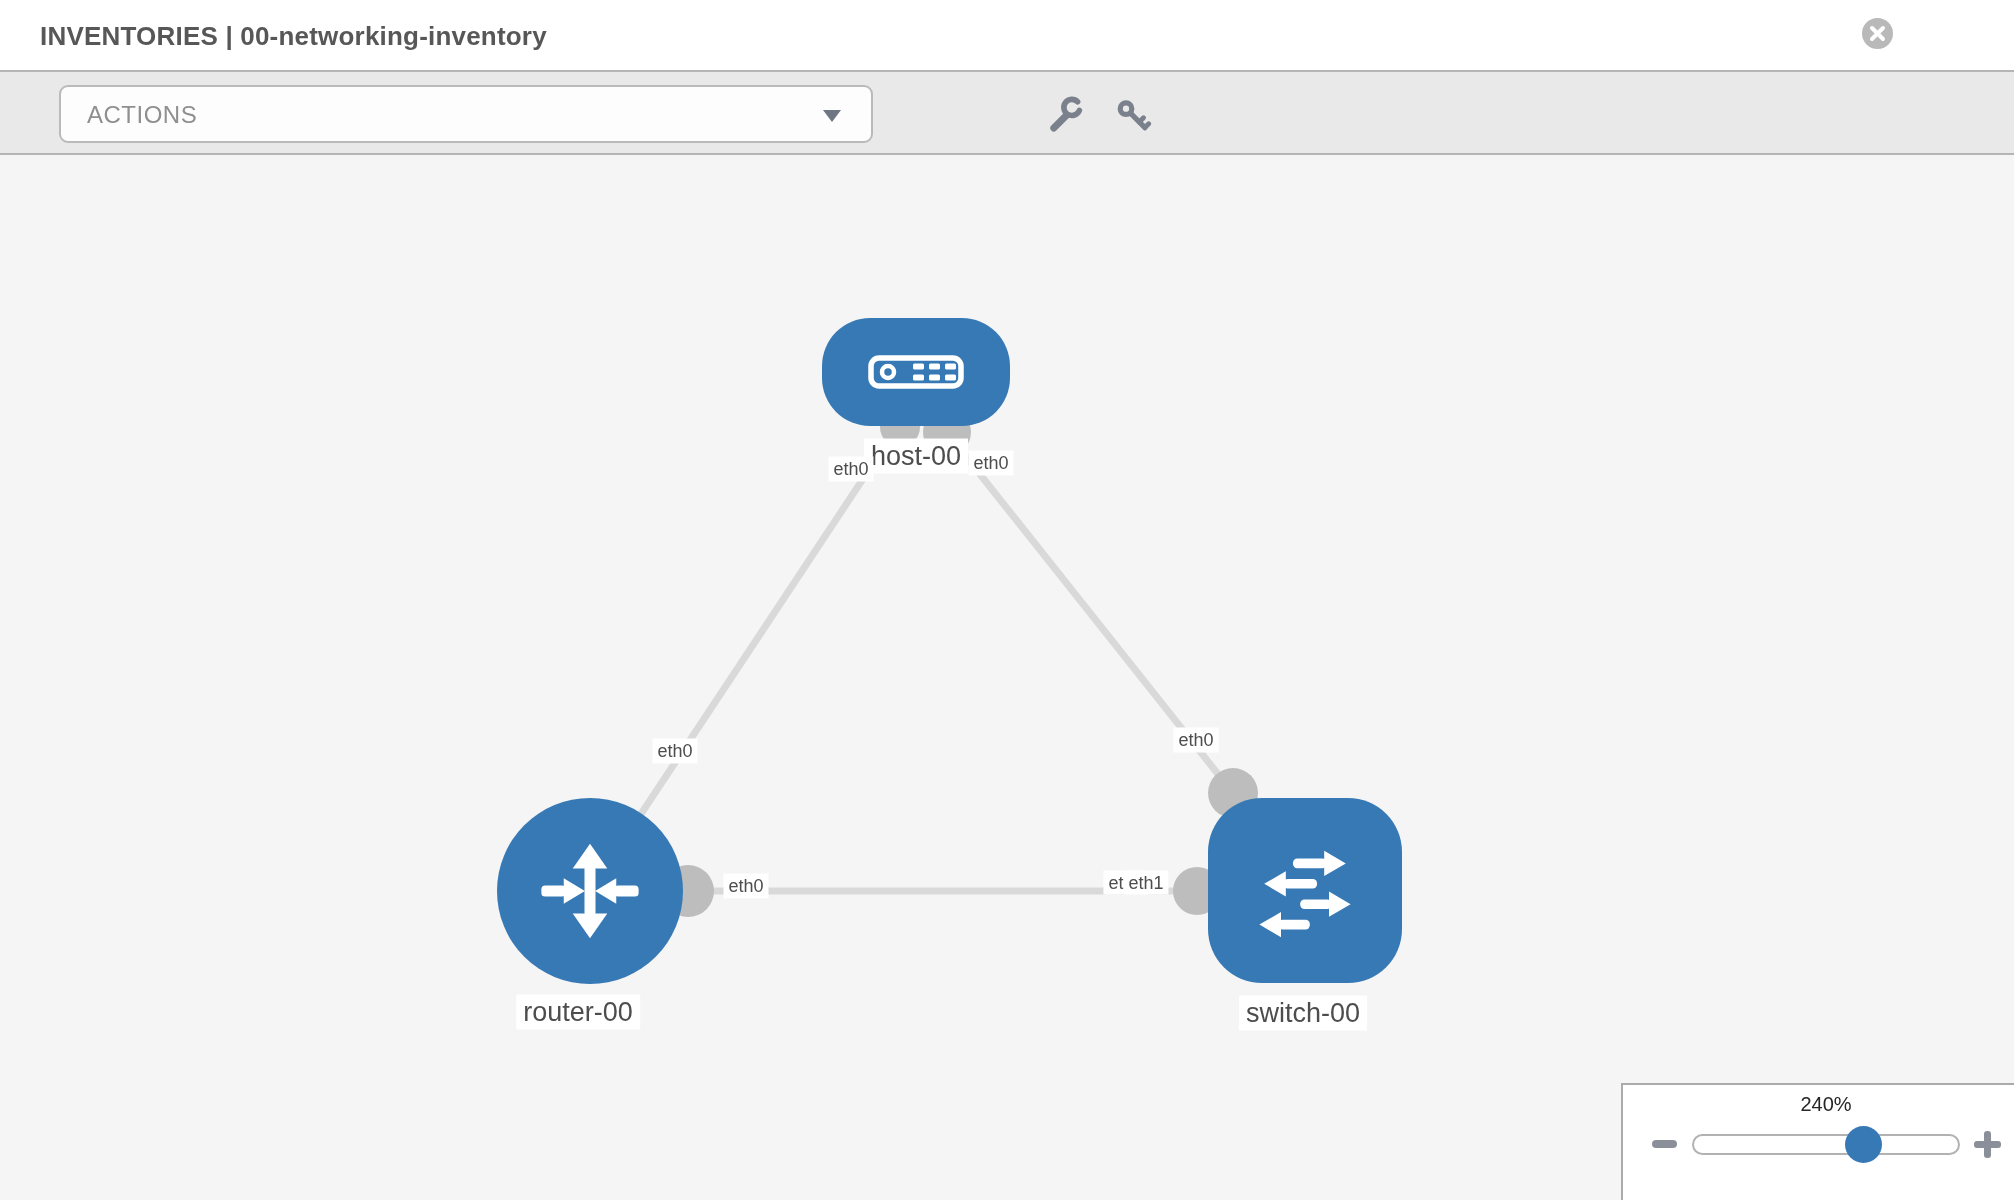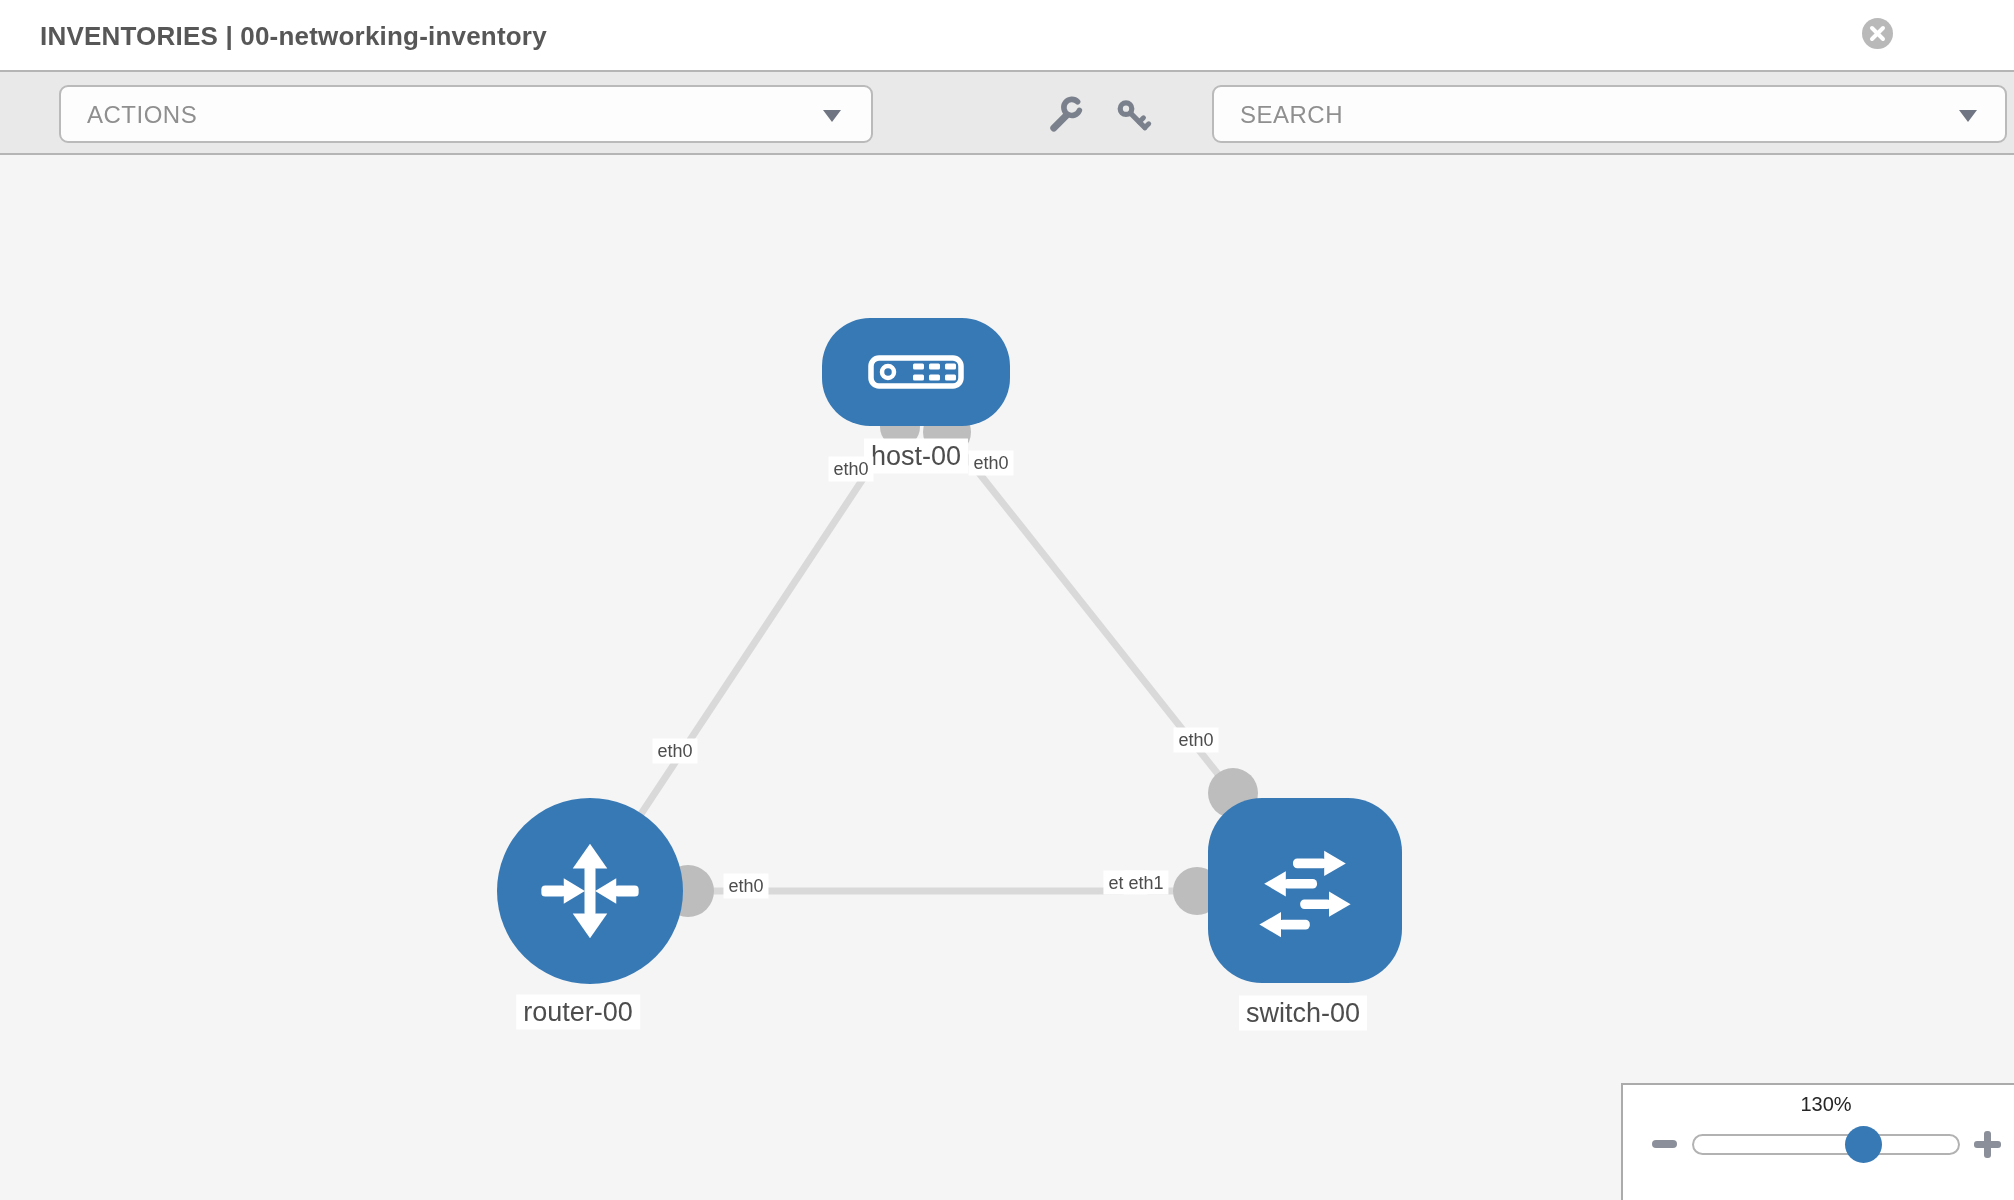--- a/index.html
+++ b/index.html
@@ -93,24 +93,20 @@
     </button>
     <button class="tool-icon key">
       <svg width="42" height="42" viewBox="0 0 24 24">
         <circle cx="8" cy="8.4" r="3.3" fill="none" stroke="currentColor" stroke-width="3"></circle>
         <line x1="10.7" y1="11.1" x2="18.8" y2="19.2" stroke="currentColor" stroke-width="3" stroke-linecap="round"></line>
         <line x1="15.6" y1="16" x2="18" y2="13.6" stroke="currentColor" stroke-width="2.8" stroke-linecap="round"></line>
         <line x1="18.8" y1="19.2" x2="21" y2="17" stroke="currentColor" stroke-width="2.8" stroke-linecap="round"></line>
       </svg>
     </button>
 
-    <div class="select-box search-box">
-      <span class="sel-label">SEARCH</span>
-      <span class="caret"></span>
-    </div>
   </div>
 
   <div class="canvas">
     <svg class="topo" width="2014" height="1045" viewBox="0 0 2014 1045">
 
       <line x1="898" y1="271" x2="590" y2="736" stroke="#d9d9d9" stroke-width="7"></line>
       <line x1="944" y1="274" x2="1233" y2="638" stroke="#d9d9d9" stroke-width="7"></line>
       <line x1="590" y1="736" x2="1210" y2="736" stroke="#d9d9d9" stroke-width="7"></line>
 
       <circle cx="900" cy="272" r="20" fill="#bdbdbd"></circle>
@@ -173,21 +169,21 @@
     <div class="if-label" style="left:991px; top:308px;">eth0</div>
     <div class="if-label" style="left:675px; top:596px;">eth0</div>
     <div class="if-label" style="left:1196px; top:585px;">eth0</div>
     <div class="if-label" style="left:746px; top:731px;">eth0</div>
     <div class="if-combo" style="left:1136px; top:728px;">
       <span class="under">eth0</span><span class="over">eth1</span>
     </div>
   </div>
 
   <div class="zoom-panel">
-    <div class="zoom-level">130%</div>
+    <div class="zoom-level">240%</div>
     <button class="zoom-minus"></button>
     <div class="zoom-track"></div>
     <div class="zoom-handle" style="left: 222.02px;"></div>
     <button class="zoom-plus">
       <span class="h"></span>
       <span class="v"></span>
     </button>
   </div>
 
 </div>

